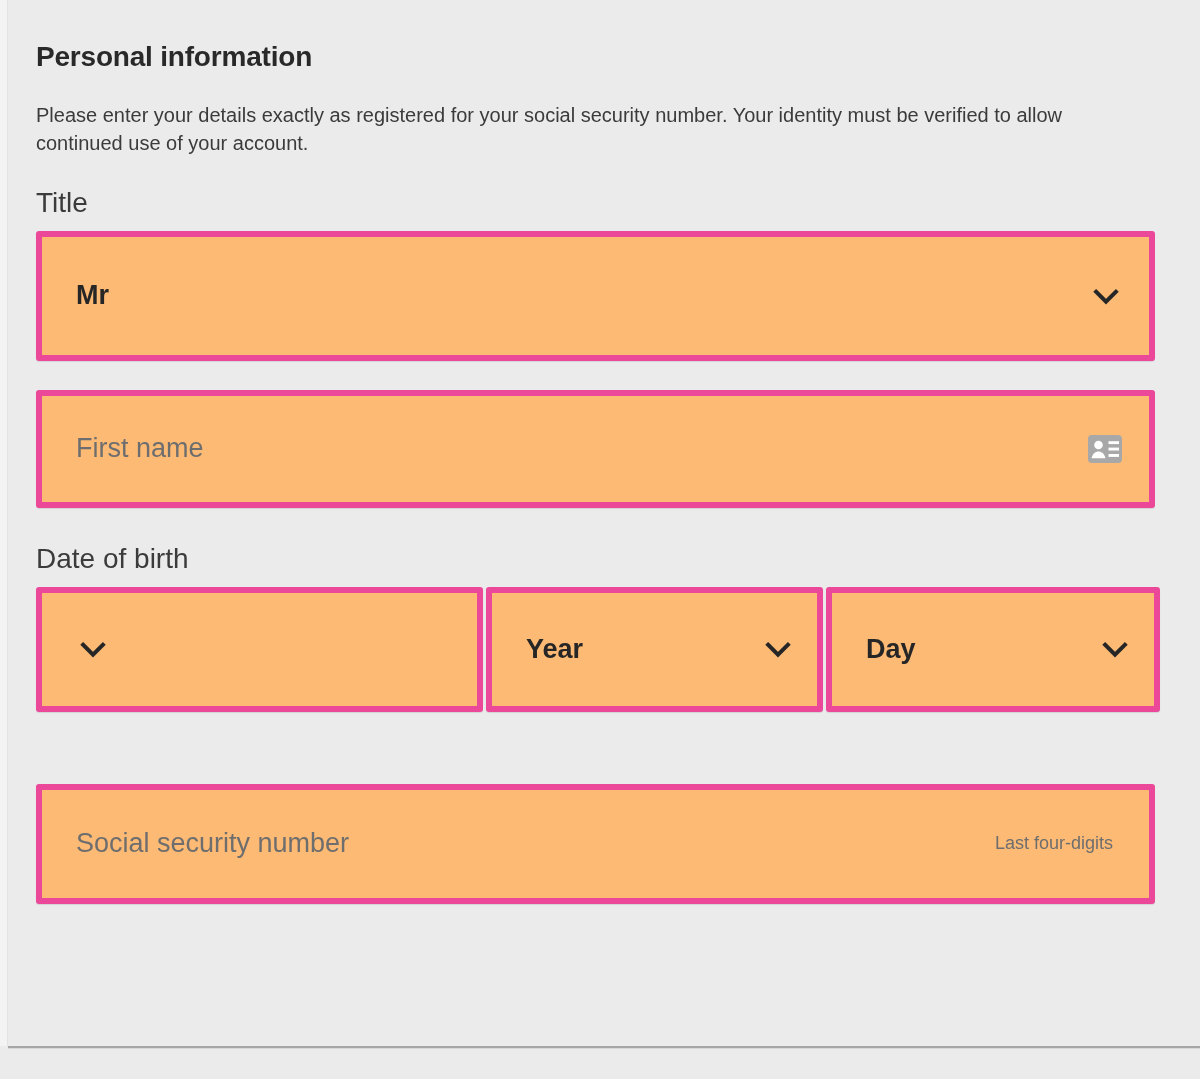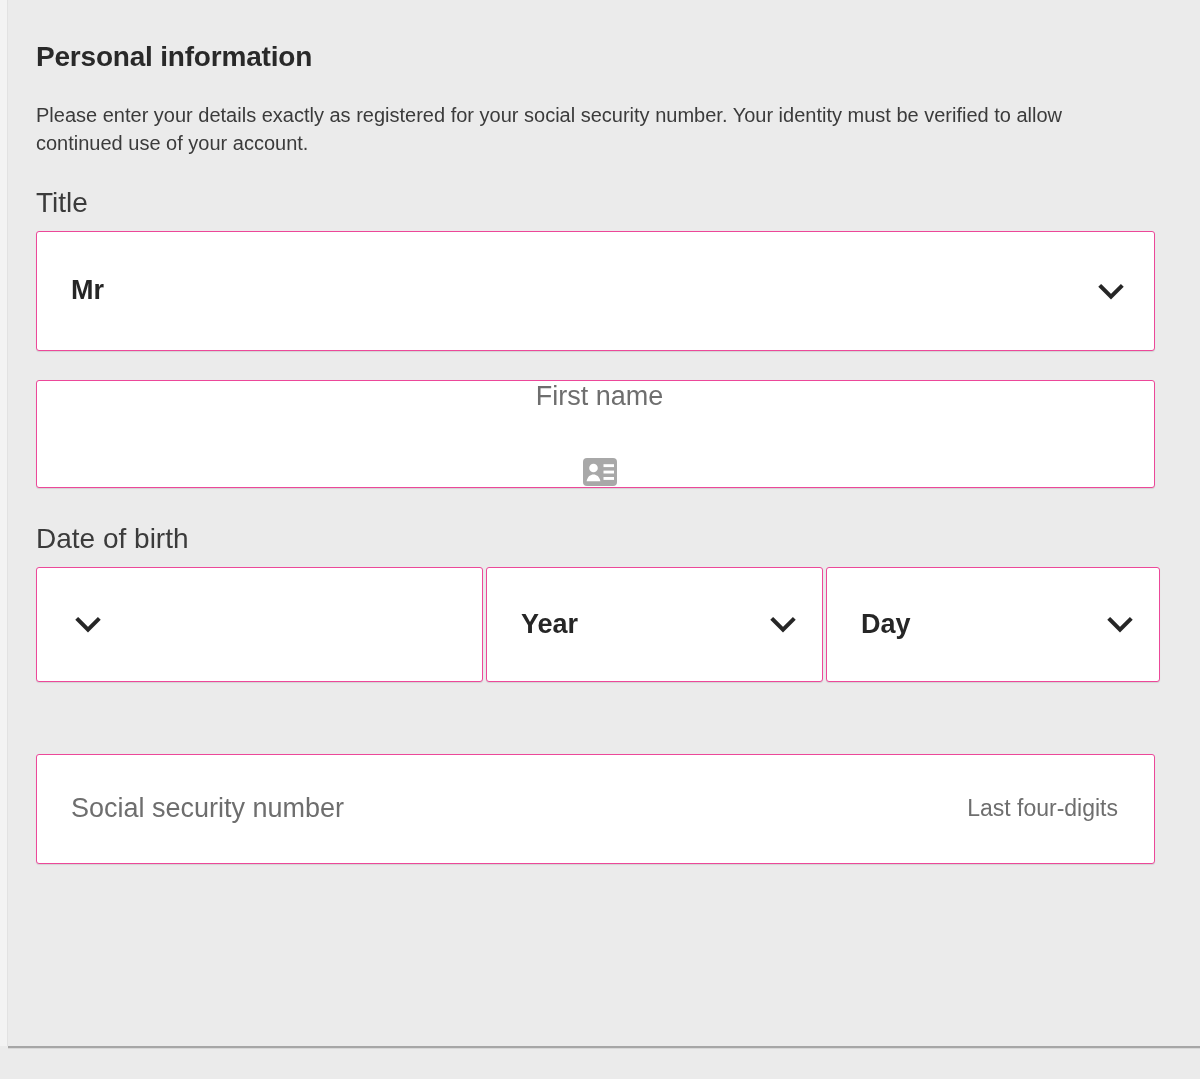--- a/index.html
+++ b/index.html
@@ -54,22 +54,22 @@
   }
 
   .field-label {
     font-size: 28px;
     color: #3b3b3b;
     padding-top: 29px;
     padding-bottom: 12px;
   }
 
   .card {
-    background: #ffffff;
-    border: 1px solid #ec4899;
+    background: #fdba74;
+    border: 6px solid #ec4899;
     border-radius: 3px;
     box-shadow: 0 1px 1px rgba(0,0,0,0.10);
     box-sizing: border-box;
     position: relative;
   }
 
   
   .select-control {
     height: 118px;
     display: flex;
@@ -94,21 +94,20 @@
   .chev svg { display:block; width:100%; height:100%; }
 
   
   .name-stack { }
   .text-field {
     height: 106px;
     display: flex;
     align-items: center;
     padding: 0 26px 0 34px;
     cursor: text;
-    flex-direction: column;
   }
   .text-field .ph {
     font-size: 27px;
     color: #6e6e6e;
     flex: 1 1 auto;
     white-space: nowrap;
     overflow: hidden;
     font-weight: normal;
   }
   .contact-icon { flex: 0 0 auto; width: 36px; height: 30px; display:block; }
@@ -139,21 +138,21 @@
     cursor: text;
     gap: 20px;
   }
   .ssn-field .ph {
     font-size: 27px;
     color: #6e6e6e;
     flex: 1 1 auto;
     white-space: nowrap;
   }
   .ssn-field .hint {
-    font-size: 23px;
+    font-size: 18px;
     color: #6e6e6e;
     flex: 0 0 auto;
     white-space: nowrap;
     margin-left: 48px;
   }
 
   .bottom-rule {
     position: absolute;
     left: 8px;
     right: 0;

